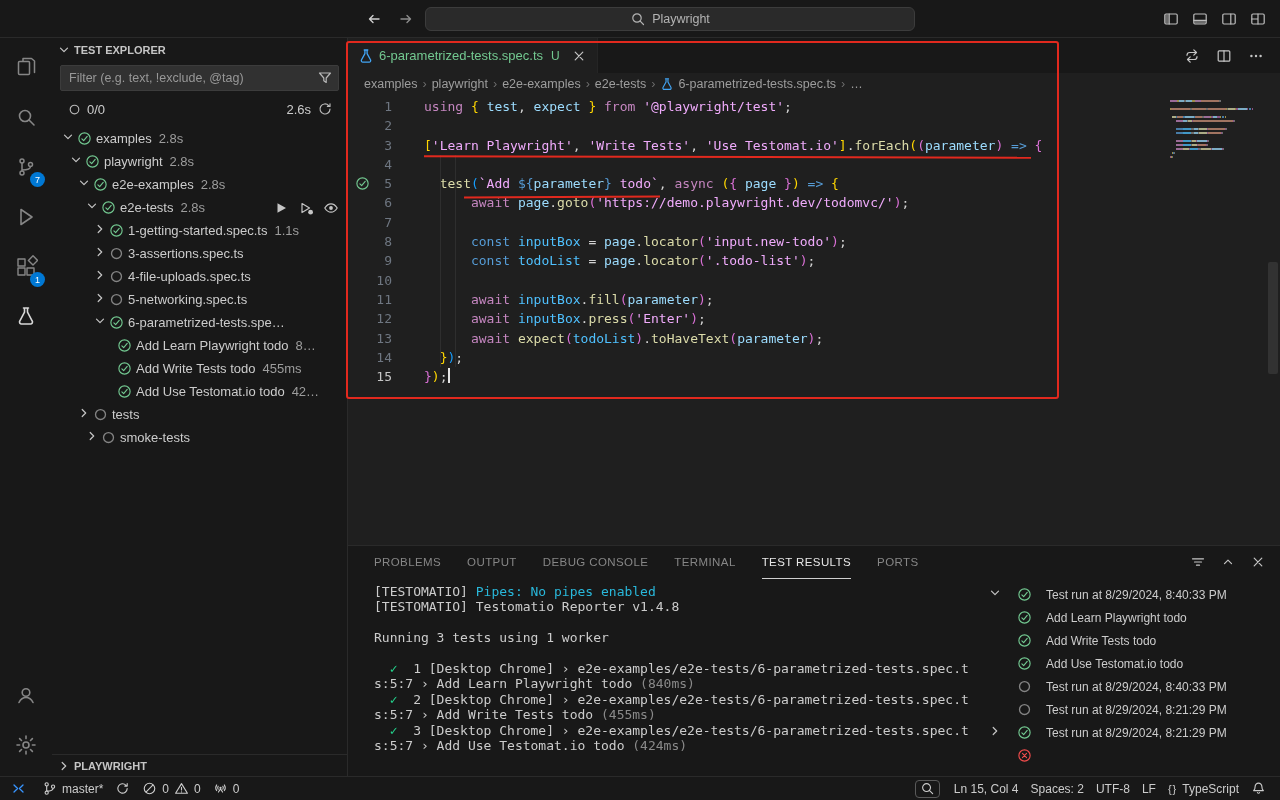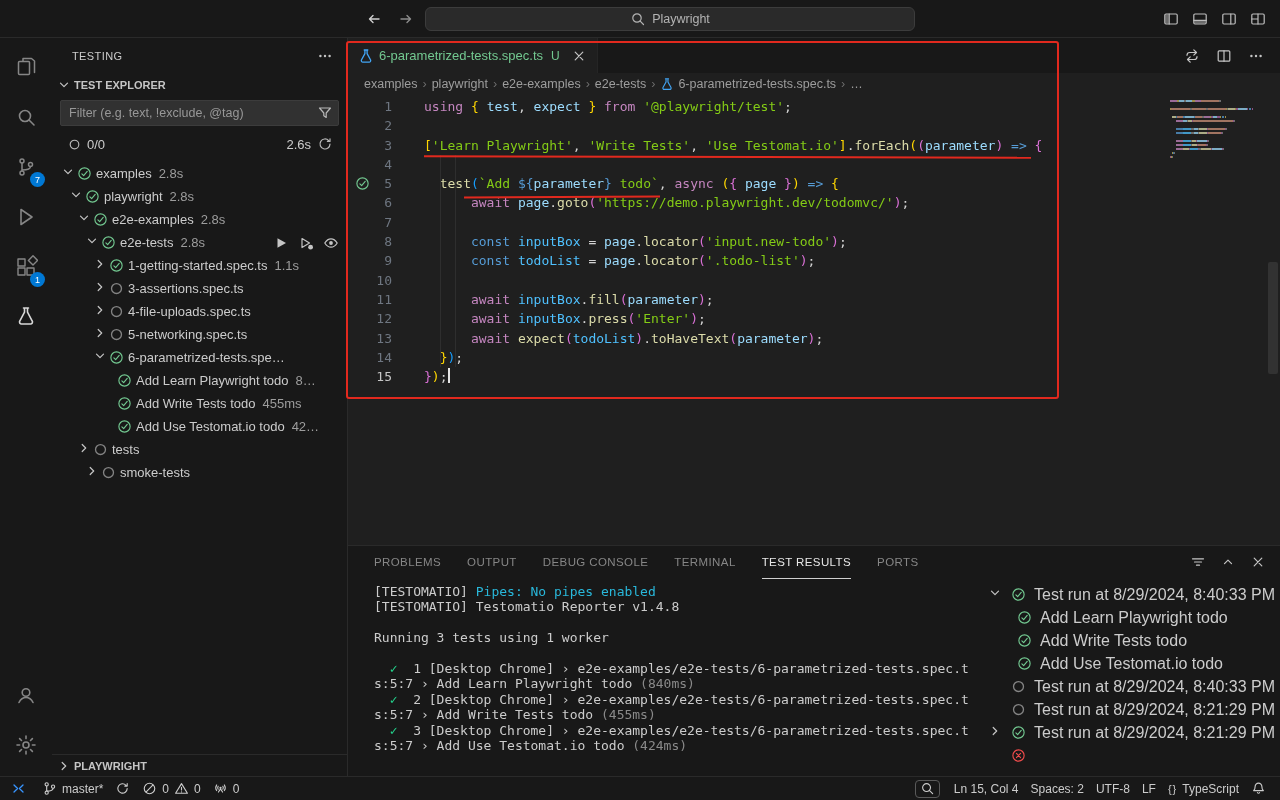--- a/index.html
+++ b/index.html
@@ -62,33 +62,33 @@
 .gpass svg{width:15px;height:15px}
 .ltext{margin-left:32px;white-space:pre}
 .cursor{display:inline-block;width:1.5px;height:15px;background:#e6e6e6;vertical-align:-2px;margin-left:1px}
 .guide{position:absolute;width:1px;background:#2e2e2e;top:60px;height:212px}
 .vthumb{position:absolute;right:2px;top:167px;width:10px;height:112px;background:#4a4a4a;opacity:.45;border-radius:2px}
 .minimap{position:absolute;right:18px;top:5px;width:92px}
 .mrow{height:3px;display:flex;gap:0;margin-bottom:1px}
 .mseg{height:2px;display:inline-block}
 
 .c-kw{color:#C586C0}.c-cst{color:#569CD6}.c-vr{color:#9CDCFE}.c-vr2{color:#4FC1FF}
-.c-fn{color:#DCDCAA}.c-st{color:#84cc16}.c-pn{color:#D4D4D4}
+.c-fn{color:#DCDCAA}.c-st{color:#f0abfc}.c-pn{color:#D4D4D4}
 .c-b1{color:#FFD700}.c-b2{color:#DA70D6}.c-b3{color:#179FFF}
 
 .panel{height:231px;flex:none;border-top:1px solid #2a2a2a;background:#181818;display:flex;flex-direction:column;position:relative}
 .panel-tabs{height:33px;display:flex;align-items:center;gap:26px;padding-left:26px;font-size:11.5px;color:#868686;letter-spacing:.4px;flex:none}
 .ptab{height:100%;display:flex;align-items:center;border-bottom:1px solid transparent;cursor:pointer}
 .ptab.active{color:#e7e7e7;border-bottom-color:#d0d0d0}
 .panel-icons{position:absolute;right:14px;top:8px;display:flex;gap:14px;color:#c5c5c5}
 .panel-body{flex:1;position:relative;overflow:hidden}
 .output{position:absolute;left:26px;top:5px;width:596px;font-family:"DejaVu Sans Mono",monospace;font-size:13px;line-height:15.4px;color:#cccccc;white-space:pre-wrap;word-break:break-all}
 .o-fg{color:#cccccc}.o-cyan{color:#29B8DB}.o-green{color:#23d18b}.o-dim{color:#8a8a8a}
 .results{position:absolute;right:4px;top:4px;bottom:0;width:292px;overflow:hidden}
-.rrow{height:23px;display:flex;align-items:center;gap:8px;font-size:16px;color:#cccccc;cursor:pointer}
+.rrow{height:23px;display:flex;align-items:center;gap:14px;font-size:12px;color:#cccccc;cursor:pointer}
 .rrow .tw{width:16px;flex:none;color:#c5c5c5}
 .rrow .ic.st{width:15px;height:15px}
 
 .statusbar{height:24px;background:#181818;border-top:1px solid #2a2a2a;display:flex;align-items:center;font-size:12px;color:#cccccc}
 .sb-item{display:flex;align-items:center;gap:5px;padding:0 6px;height:100%;cursor:pointer}
 .sb-item .ic{width:15px;height:15px}
 .remote{width:36px;justify-content:center;color:#3794ff;padding:0}
 .sb-right{margin-left:auto;display:flex;align-items:center;height:100%;padding-right:8px}
 .zoombox{border:1px solid #5a5a5a;border-radius:4px;height:18px;margin-right:8px;padding:0 4px}
 .braces{font-size:11px;color:#cccccc;letter-spacing:1px}
@@ -224,30 +224,20 @@
             <svg width="100%" height="100%" viewBox="0 0 24 24" fill="none" stroke="currentColor" stroke-width="1.6" stroke-linecap="round" stroke-linejoin="round">
               <circle cx="12" cy="12" r="3"></circle>
               <path d="M12 3v2.6M12 18.4V21M3 12h2.6M18.4 12H21M5.6 5.6l1.9 1.9M16.5 16.5l1.9 1.9M18.4 5.6l-1.9 1.9M7.5 16.5l-1.9 1.9"></path>
             </svg>
           </span>
         </div>
       </div>
   </div>
 
   <div class="sidebar">
-    <div class="sb-title">
-      <span>TESTING</span>
-      <span class="more ic">
-          <svg width="100%" height="100%" viewBox="0 0 16 16" fill="none" stroke="currentColor" stroke-width="1.2" stroke-linecap="round" stroke-linejoin="round">
-            <circle cx="3.4" cy="8" r="1.2" fill="currentColor" stroke="none"></circle>
-            <circle cx="8" cy="8" r="1.2" fill="currentColor" stroke="none"></circle>
-            <circle cx="12.6" cy="8" r="1.2" fill="currentColor" stroke="none"></circle>
-          </svg>
-        </span>
-    </div>
     <div class="sect-head">
       <span class="ic">
           <svg width="100%" height="100%" viewBox="0 0 16 16" fill="none" stroke="currentColor" stroke-width="1.2" stroke-linecap="round" stroke-linejoin="round">
             <path d="M4.5 6.2L8 9.7l3.5-3.5"></path>
           </svg>
         </span>
       <span>TEST EXPLORER</span>
     </div>
     <div class="filterwrap">
       <input type="text" placeholder="Filter (e.g. text, !exclude, @tag)" style="">

